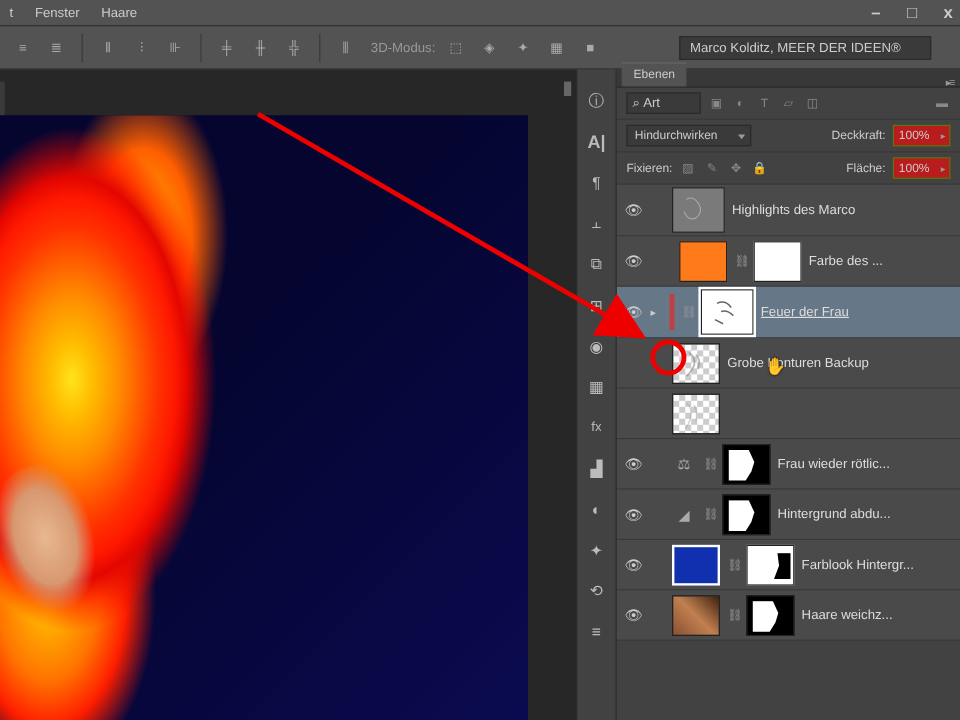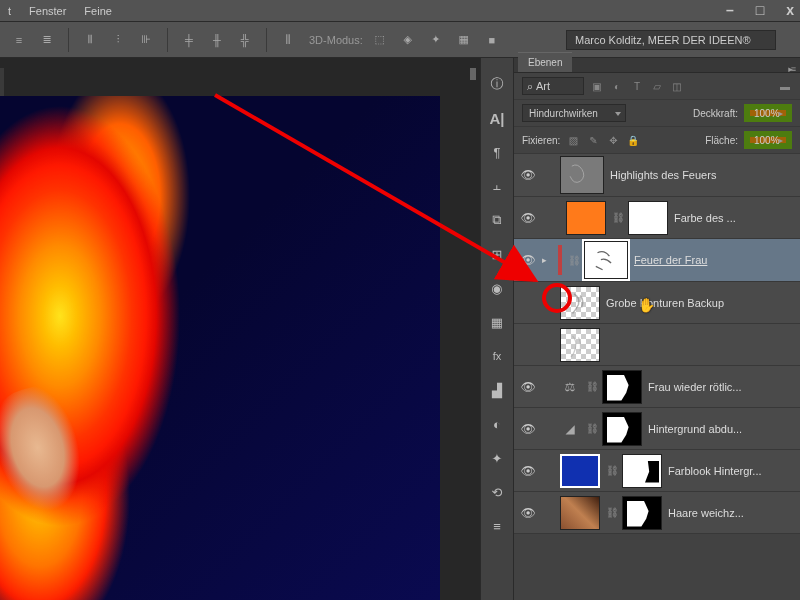--- a/index.html
+++ b/index.html
@@ -26,21 +26,21 @@
 .vdock{width:34px;background:#424242;border-left:1px solid #2a2a2a;border-right:1px solid #2a2a2a;display:flex;flex-direction:column;align-items:center;padding-top:16px;gap:14px}
 .vdock .di{width:20px;height:20px;display:flex;align-items:center;justify-content:center;color:#bbb;font-size:13px}
 .panels{width:286px;background:#424242;display:flex;flex-direction:column}
 .tabrow{height:15px;background:#383838;display:flex;align-items:flex-end;border-bottom:1px solid #2a2a2a;padding-left:4px;position:relative}
 .tabrow:after{content:"▸≡";position:absolute;right:6px;top:6px;font-size:9px;color:#999;letter-spacing:-2px}
 .tab{background:#535353;padding:4px 10px;font-size:10px;border-top:1px solid #666}
 .prow{display:flex;align-items:center;padding:4px 8px;gap:6px;border-bottom:1px solid #383838}
 .srch{background:#3a3a3a;border:1px solid #2a2a2a;height:18px;width:62px;padding:0 4px;display:flex;align-items:center;font-size:10px;color:#999}
 .drop{background:#3a3a3a;border:1px solid #2a2a2a;height:18px;padding:0 14px 0 6px;display:flex;align-items:center;position:relative;font-size:10px}
 .drop:after{content:"";position:absolute;right:4px;top:7px;border-left:3px solid transparent;border-right:3px solid transparent;border-top:4px solid #999}
-.pct{background:#a16207;border:6px solid #4d7c0f;height:18px;width:48px;padding:0 4px;display:flex;align-items:center;font-size:10px;position:relative}
+.pct{background:#b91c1c;border:1px solid #4d7c0f;height:18px;width:48px;padding:0 4px;display:flex;align-items:center;font-size:10px;position:relative}
 .pct:after{content:"▸";position:absolute;right:3px;font-size:8px;color:#999}
 .ticon{width:14px;height:14px;display:flex;align-items:center;justify-content:center;color:#888;font-size:10px}
 .layers{flex:1;overflow:hidden;display:flex;flex-direction:column}
 .lrow{min-height:42px;background:#4a4a4a;border-bottom:1px solid #383838;display:flex;align-items:center;padding:2px 6px;gap:6px}
 .lrow.sel{background:#678 }
 .lrow.sel .lname{text-decoration:underline}
 .eye{width:16px;text-align:center;color:#ccc;font-size:12px}
 .eye.off{color:transparent}
 .exp{width:10px;color:#ccc;font-size:9px}
 .thumb{width:40px;height:34px;background:#888;border:1px solid #222;position:relative;flex-shrink:0}
@@ -61,21 +61,21 @@
 .smgap{width:12px;flex-shrink:0}
 .indent{width:18px;flex-shrink:0}
 .cursor{position:absolute;left:638px;top:297px;font-size:14px;color:#fff;z-index:7;pointer-events:none;text-shadow:0 0 2px #000}
 </style>
 </head>
 <body>
 
 <div class="menubar">
   <span>t</span>
   <span>Fenster</span>
-  <span>Feine</span>
+  <span>Haare</span>
   <div class="winctrl">
     <span>–</span>
     <span>□</span>
     <span>x</span>
   </div>
 </div>
 
 <div class="optbar">
   <div class="icnbtn">≡</div>
   <div class="icnbtn">≣</div>
@@ -160,21 +160,21 @@
     <div class="layers">
 
       <div class="lrow">
         <span class="eye">👁</span>
         <div class="smgap"></div>
         <div class="thumb big" style="background:#7a7a7a">
             <svg class="scrib" viewBox="0 0 40 34">
               <path d="M8 6 Q15 2 20 10 Q25 18 18 24 Q10 28 6 18" stroke="#ccc" fill="none" stroke-width="1"></path>
             </svg>
           </div>
-        <span class="lname">Highlights des Feuers</span>
+        <span class="lname">Highlights des Marco</span>
       </div>
 
       <div class="lrow">
         <span class="eye">👁</span>
         <div class="indent"></div>
         <div class="thumb orange"></div>
         <span class="link">⛓</span>
         <div class="thumb white"></div>
         <span class="lname">Farbe des ...</span>
       </div>

